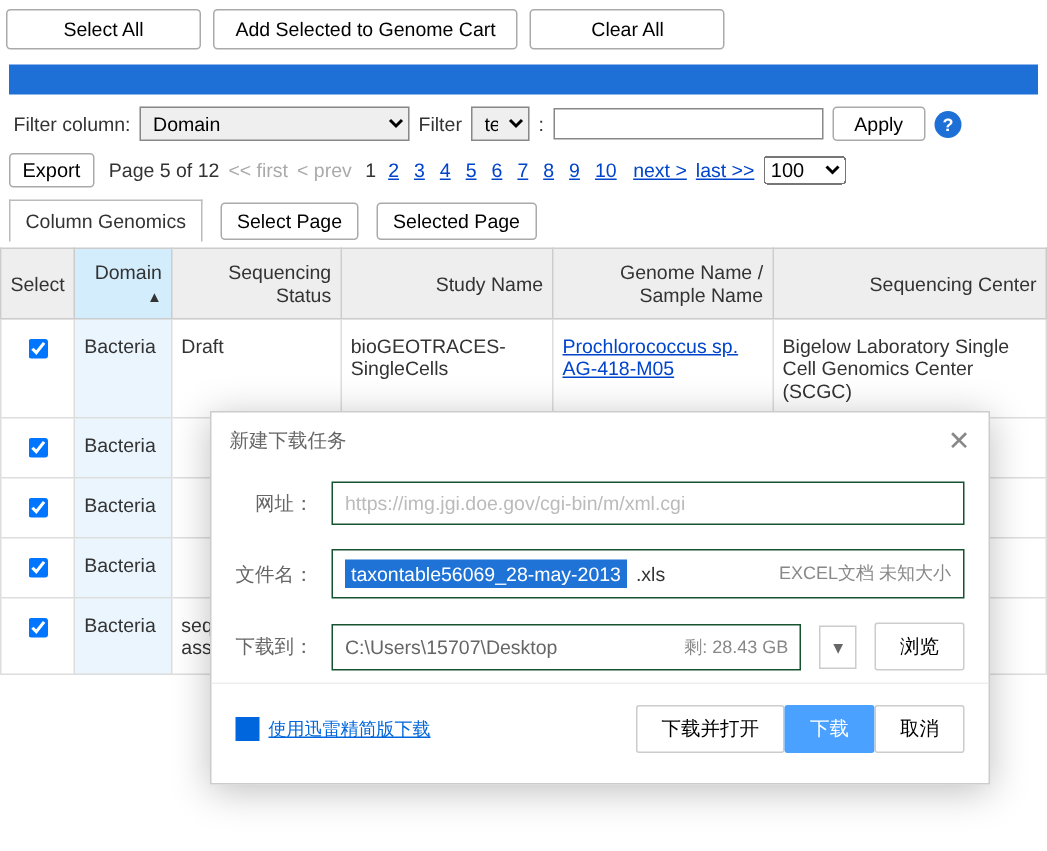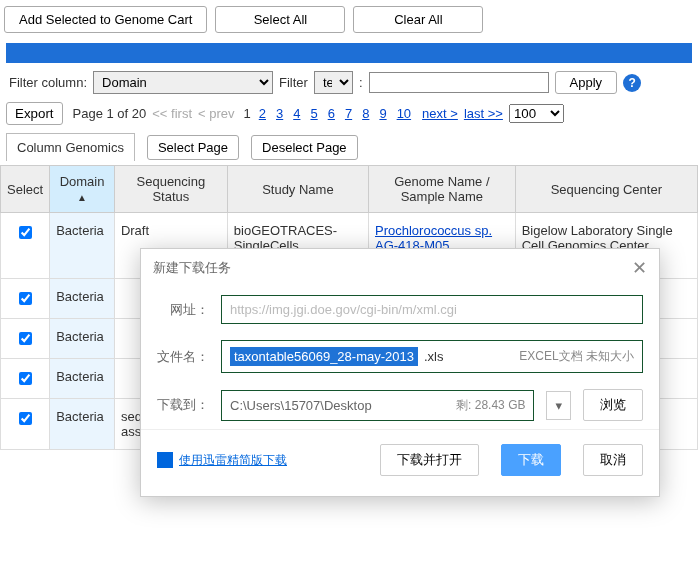--- a/index.html
+++ b/index.html
@@ -15,84 +15,84 @@
   .pager-row { padding: 4px 6px; display: flex; align-items: center; gap: 10px; }
   .export-btn { border:1px solid #aaa; padding: 3px 8px; border-radius:3px; cursor:pointer; background:#fff;}
   .pager-links { display:flex; align-items:center; gap:6px; font-size:13px; }
   .pager-links .disabled { color:#aaa; }
   .page-num { color:#0044cc; text-decoration: underline; padding: 0 2px; cursor:pointer;}
   .page-current { color:#333; text-decoration: none; }
   .next-link { color:#0044cc; text-decoration: underline; cursor:pointer;}
   .tool-row { padding: 4px 6px; display:flex; gap: 12px; align-items:center;}
   .tool-tab { border:1px solid #bbb; padding: 6px 10px; border-bottom: none; background:#fff;}
   table { border-collapse: collapse; width: 100%; }
-  th { background: #eee; border: 1px solid #ccc; padding: 8px 6px; text-align: center; font-weight: normal; font-size: 13px; }
+  th { background: #eee; border: 1px solid #ccc; padding: 8px 6px; text-align: right; font-weight: normal; font-size: 13px; }
   th.sorted { background: #d3edfd; }
   td { border: 1px solid #ddd; padding: 10px 6px; vertical-align: top; font-size: 13px;}
   td.sorted { background: #eaf5fe; }
   td.sel { text-align:center; }
   .link { color: #0044cc; text-decoration: underline; cursor:pointer;}
   .sort-arrow { color:#333; font-size:10px; }
   
-  .overlay-box { position:absolute; left:140px; top:248px; width:520px; background:#fff; border:1px solid #ccc; box-shadow: 0 4px 24px rgba(0,0,0,.25); }
+  .overlay-box { position:absolute; left:140px; top:274px; width:520px; background:#fff; border:1px solid #ccc; box-shadow: 0 4px 24px rgba(0,0,0,.25); }
   .dlg-head { display:flex; justify-content:space-between; align-items:center; padding:8px 12px; color:#666; font-size:13px;}
   .dlg-close { font-size:18px; color:#888; cursor:pointer; }
   .dlg-row { display:flex; align-items:center; padding: 8px 16px; gap: 12px; font-size:13px; color:#666;}
   .dlg-label { width: 52px; text-align:right; color:#666;}
   .dlg-input { flex:1; border:1px solid #14532d; padding:6px 8px; font-size:13px; display:flex; align-items:center; gap:6px; }
   .dlg-input.url { color:#bbb; }
   .fname-sel { background:#1f73d6; color:#fff; padding:2px 4px;}
   .fname-ext { color:#333; }
   .fname-meta { margin-left:auto; color:#888; font-size:12px;}
-  .dlg-btns { display:flex; justify-content:space-between; gap:22px; padding: 14px 16px 20px; border-top:1px solid #eee; align-items:center;}
+  .dlg-btns { display:flex; justify-content:space-between; gap:0; padding: 14px 16px 20px; border-top:1px solid #eee; align-items:center;}
   .dlg-btn { border:1px solid #ccc; padding:6px 16px; border-radius:2px; font-size:13px; background:#fff; cursor:pointer;}
   .dlg-btn.primary { background:#4aa1ff; color:#fff; border-color:#4aa1ff;}
   .thunder { display:flex; align-items:center; gap:6px; margin-right:auto; color:#0066dd; text-decoration:underline; cursor:pointer; font-size:12px;}
   .thunder-ico { width:16px; height:16px; background:#0066dd; display:inline-block;}
   .dropdown-arrow { border:1px solid #ccc; padding:6px 8px; cursor:pointer;}
 </style>
 </head>
 <body>
 
 <div class="top-buttons">
+  <button class="btn btn-wide">Select All</button>
   <button class="btn">Add Selected to Genome Cart</button>
-  <button class="btn btn-wide">Select All</button>
   <button class="btn btn-wide">Clear All</button>
 </div>
 
 <div class="blue-bar"></div>
 
 <div class="filter-row">
   <span>Filter column:</span>
   <select style="width:180px;"><option>Domain</option></select>
   <span>Filter</span>
   <select style="width:39px;"><option>text</option></select>
   <span>:</span>
   <input type="text" style="">
   <button class="btn" style="padding:3px 14px;">Apply</button>
   <span class="help-icon">?</span>
 </div>
 
 <div class="pager-row">
   <button class="export-btn">Export</button>
   <div class="pager-links">
-    <span>Page 1 of 20</span>
+    <span>Page 5 of 12</span>
     <span class="disabled">&lt;&lt; first</span>
     <span class="disabled">&lt; prev</span>
     <span id="page-nums"><span class="page-current" style="margin: 0px 3px;">1</span><span class="page-num" style="margin: 0px 3px;">2</span><span class="page-num" style="margin: 0px 3px;">3</span><span class="page-num" style="margin: 0px 3px;">4</span><span class="page-num" style="margin: 0px 3px;">5</span><span class="page-num" style="margin: 0px 3px;">6</span><span class="page-num" style="margin: 0px 3px;">7</span><span class="page-num" style="margin: 0px 3px;">8</span><span class="page-num" style="margin: 0px 3px;">9</span><span class="page-num" style="margin: 0px 3px;">10</span></span>
     <span class="next-link">next &gt;</span>
     <span class="next-link">last &gt;&gt;</span>
     <select style="width:55px;"><option>100</option></select>
   </div>
 </div>
 
 <div class="tool-row">
   <div class="tool-tab">Column Genomics</div>
   <button class="btn" style="padding:4px 10px;">Select Page</button>
-  <button class="btn" style="padding:4px 10px;">Deselect Page</button>
+  <button class="btn" style="padding:4px 10px;">Selected Page</button>
 </div>
 
 <table>
   <thead>
     <tr>
       <th>Select</th>
       <th class="sorted"><span>Domain</span> <span class="sort-arrow">▲</span></th>
       <th>Sequencing Status</th>
       <th>Study Name</th>
       <th>Genome Name / Sample Name</th>

